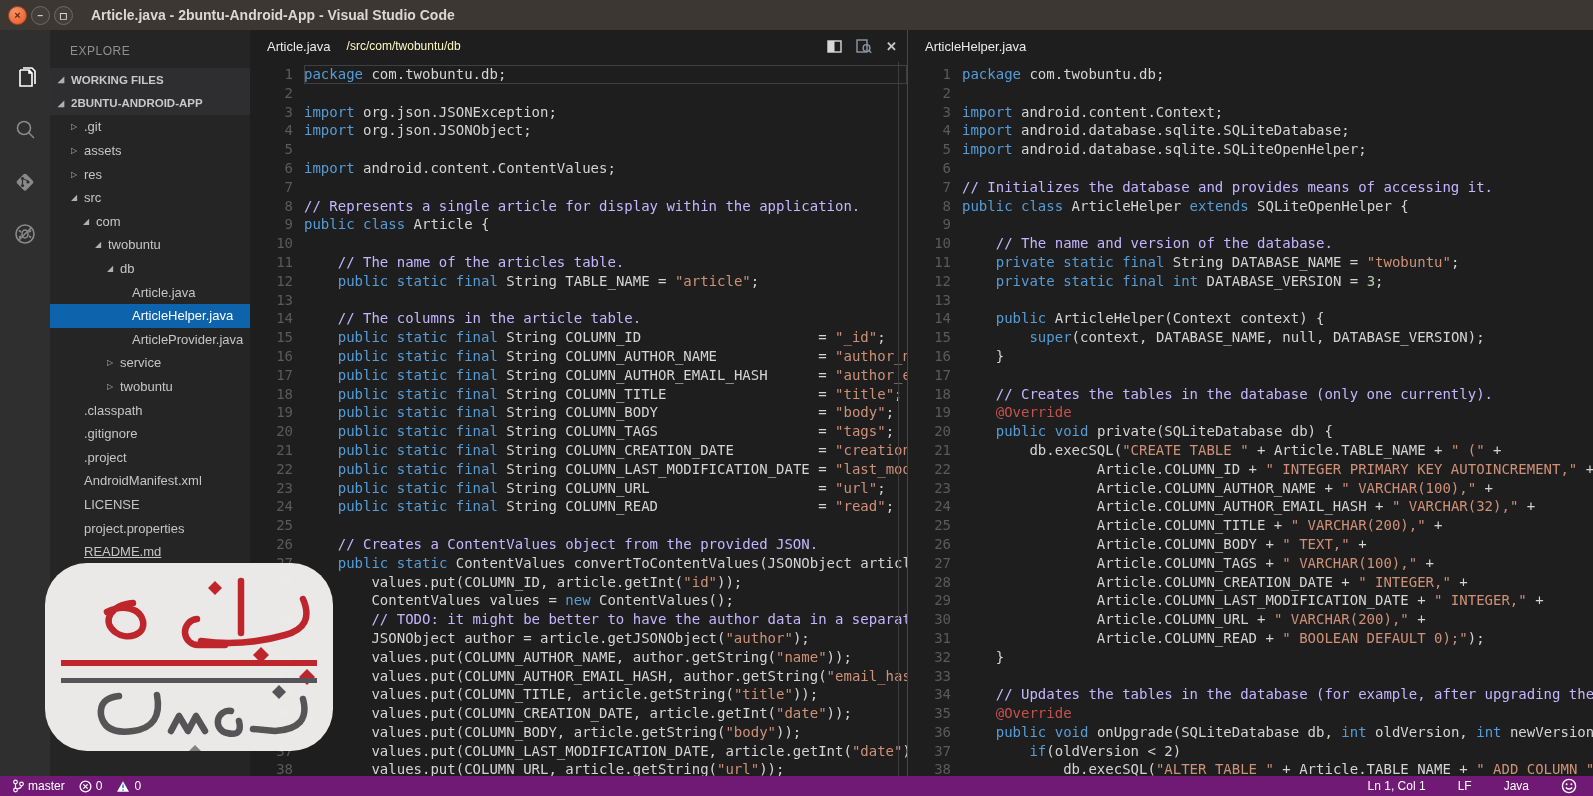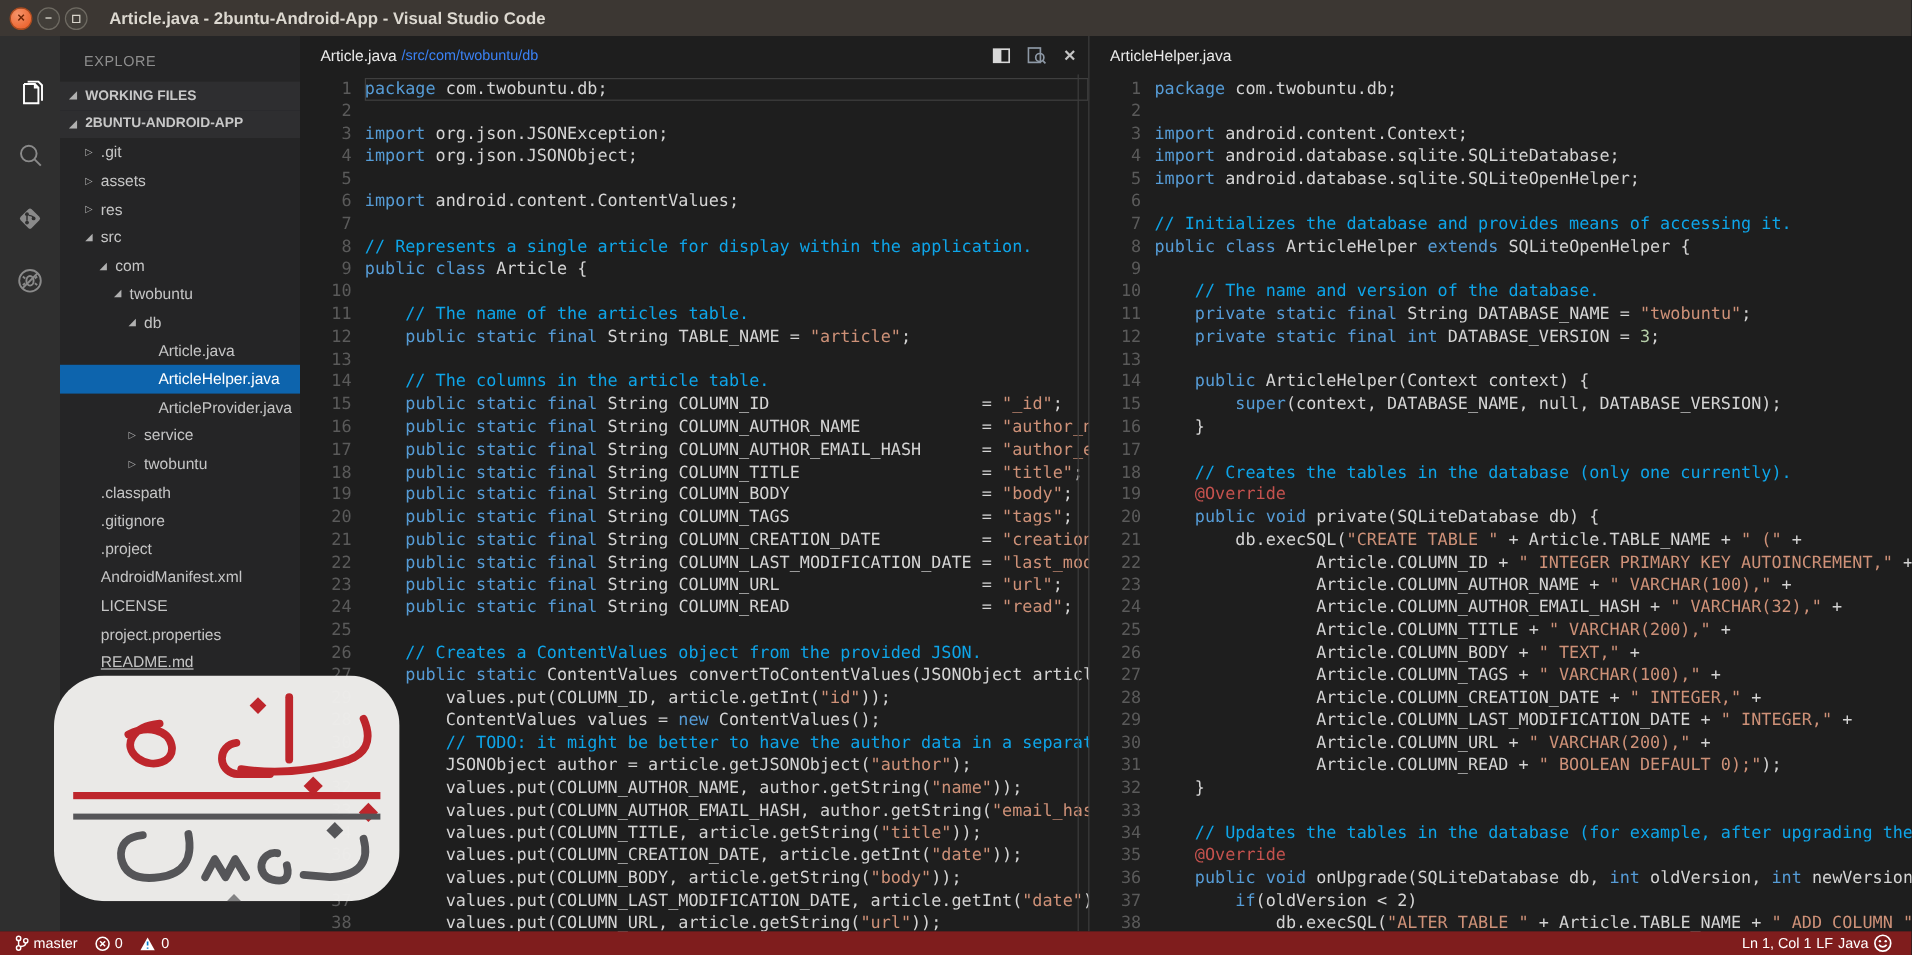--- a/index.html
+++ b/index.html
@@ -35,43 +35,43 @@
   .tree .tw { width:13px; flex:none; font-size:8px; color:#b0b0b0; display:inline-block; }
   .tree .row.section .tw { font-size:8px; }
 
   
   .editors { flex:1; display:flex; position:relative; }
   .pane { height:746px; overflow:hidden; position:relative; background:#1e1e1e; }
   .pane.left { width:658px; flex:none; border-right:1px solid #474747; }
   .pane.right { flex:1; }
   .pane-header { height:32px; display:flex; align-items:center; padding:0 10px 0 17px;
                  font-size:13px; color:#eaeaea; }
-  .pane-header .path { color:#3b82f6; font-size:12px; margin-left:4px; }
+  .pane-header .path { color:#fef9c3; font-size:12px; margin-left:16px; }
   .pane-header .spacer { flex:1; }
   .hdr-icon { margin-left:14px; color:#c5c5c5; display:flex; align-items:center; }
   .hdr-icon svg { stroke:#b9bcc0; fill:none; stroke-width:1.4; }
   .close-x { font-size:13px; color:#c5c5c5; font-weight:bold; }
 
   .code { font-family:"DejaVu Sans Mono", monospace; font-size:14px; padding-top:3px; }
   .cl { height:18.8px; line-height:18.8px; white-space:pre; display:flex; }
   .cl .num { width:43px; flex:none; text-align:right; padding-right:0;
              color:#5a5a5a; user-select:none; }
   .cl .src { margin-left:11px; flex:1; white-space:pre; }
   .cl.cur .src { outline:1px solid #3f3f3f; outline-offset:-1px; }
-  .tk-k { color:#569cd6; } .tk-s { color:#ce9178; } .tk-c { color:#0ea5e9; }
+  .tk-k { color:#569cd6; } .tk-s { color:#ce9178; } .tk-c { color:#c4b5fd; }
   .tk-n { color:#b5cea8; } .tk-a { color:#c5524e; } .tk-p { color:#d4d4d4; }
   .scroll-edge { position:absolute; top:32px; bottom:0; right:8px; width:1px; background:#3d3d3d; }
 
   
-  .statusbar { height:20px; background:#7f1d1d; color:#ffffff; font-size:12px;
+  .statusbar { height:20px; background:#701a75; color:#ffffff; font-size:12px;
                display:flex; align-items:center; padding:0 12px; }
   .sb-item { display:flex; align-items:center; margin-right:14px; }
   .sb-item svg { margin-right:4px; }
   .statusbar .right { margin-left:auto; display:flex; align-items:center; }
-  .statusbar .right .sb-item { margin-right:0; margin-left:4px; }
+  .statusbar .right .sb-item { margin-right:0; margin-left:32px; }
 
   
   .watermark { position:absolute; left:45px; top:563px; width:288px; height:188px;
                z-index:6; opacity:.97; }
 </style>
 </head>
 <body>
 
 <div class="titlebar">
   <div class="winbtn close">×</div>

